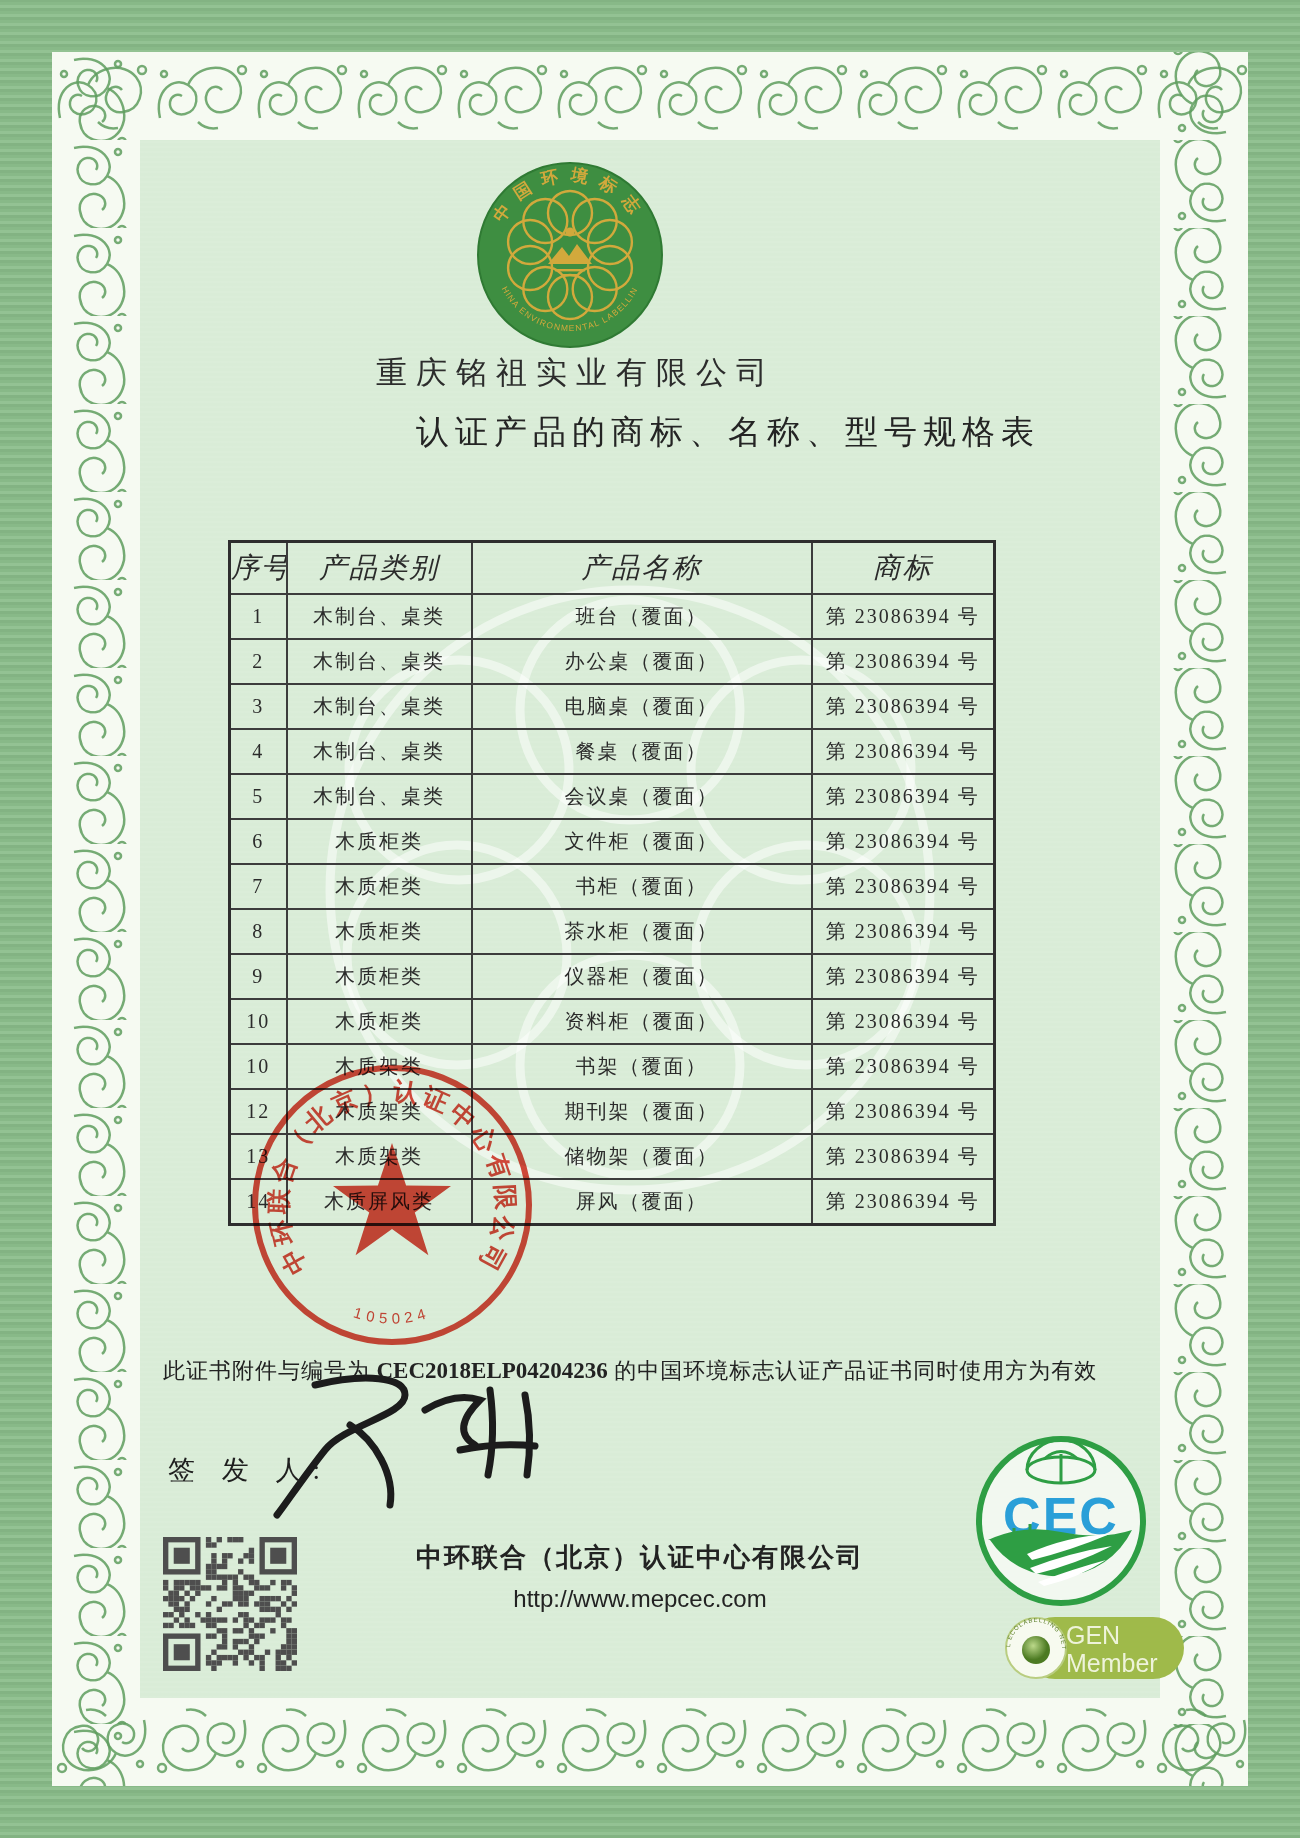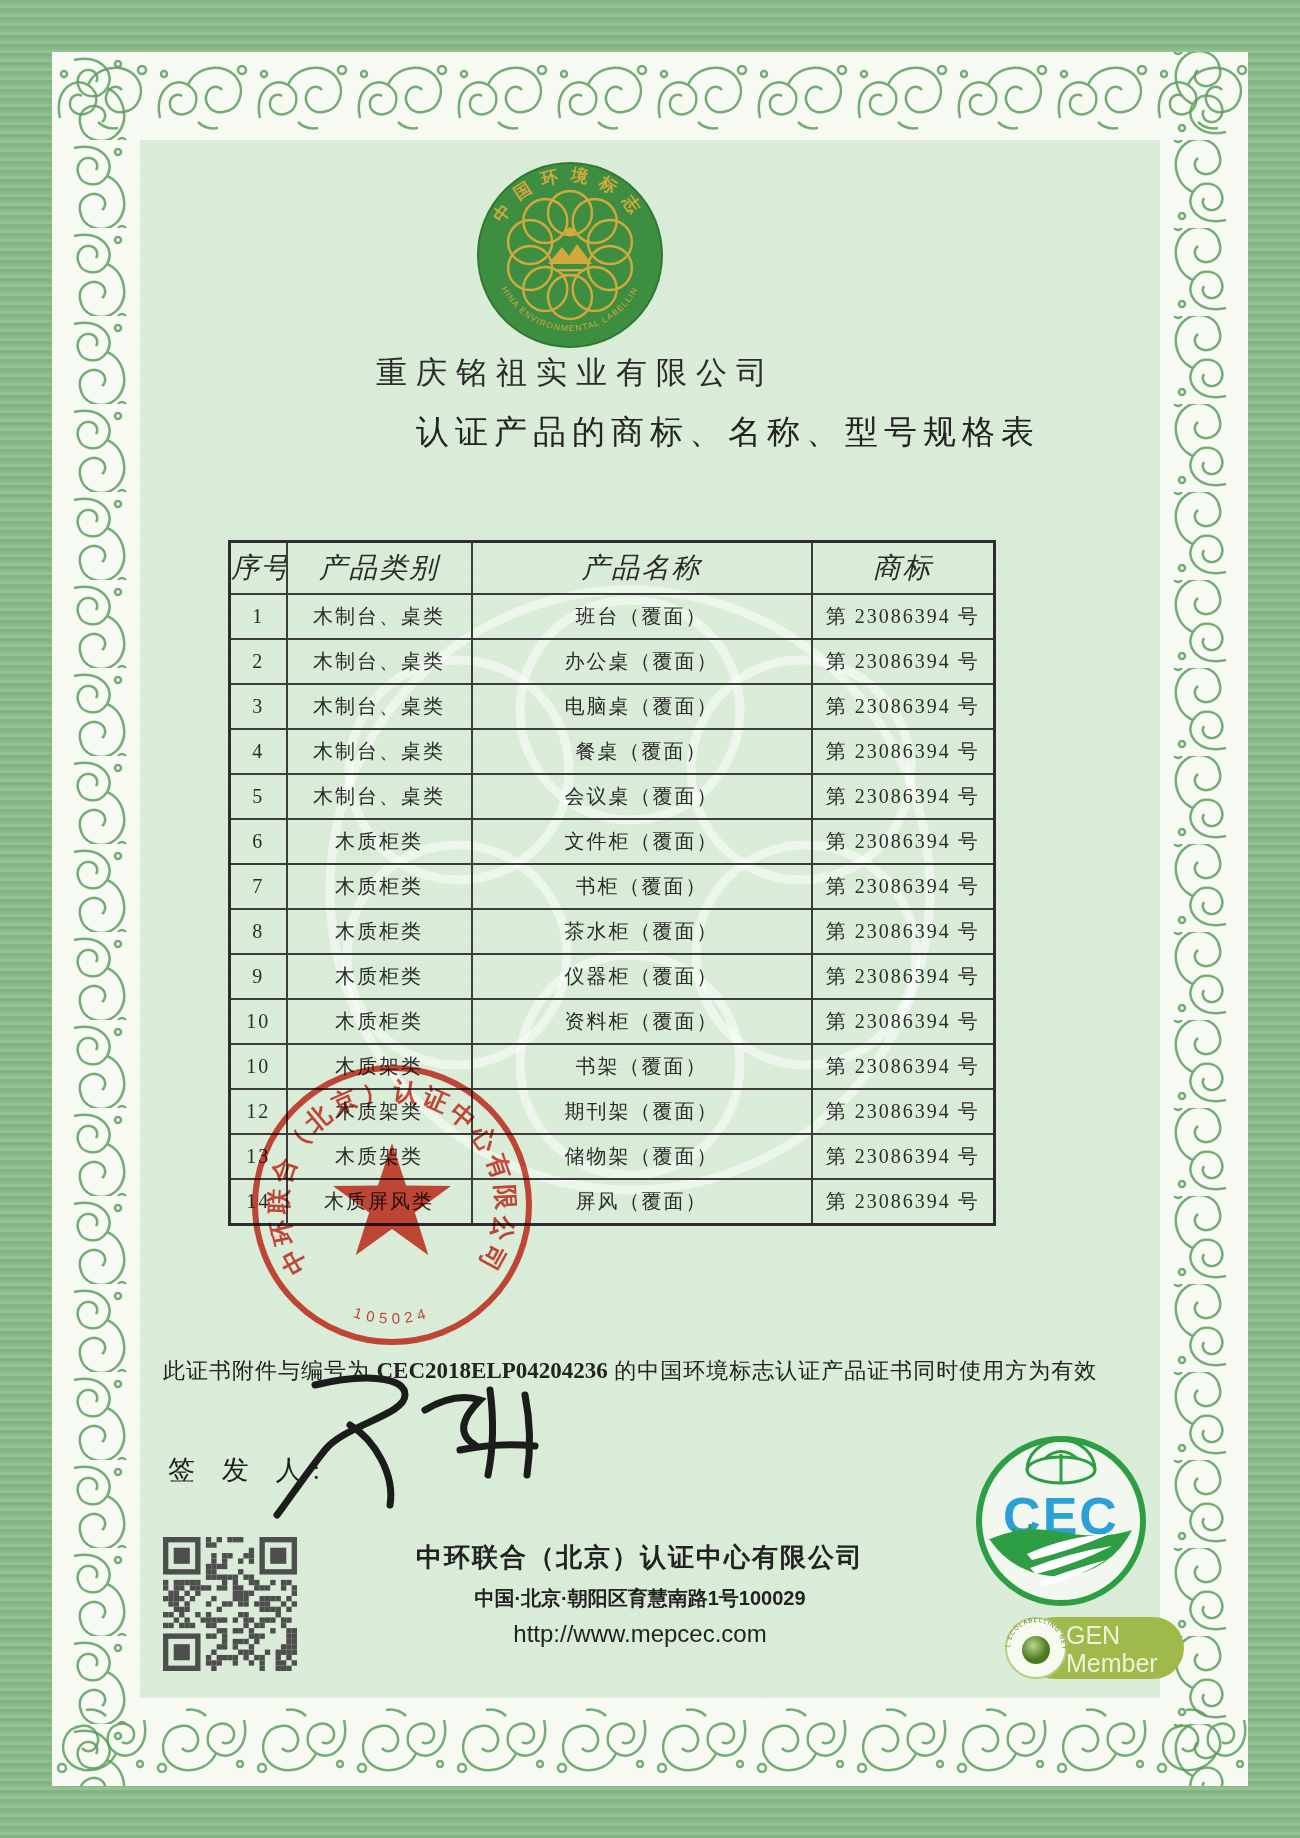--- a/index.html
+++ b/index.html
@@ -495,21 +495,20 @@
         <rect x="95" y="5" width="25" height="25" fill="#d9ecd7"></rect>
         <rect x="100" y="10" width="15" height="15" fill="#4e4e4e"></rect>
         <rect x="0" y="90" width="35" height="35" fill="#4e4e4e"></rect>
         <rect x="5" y="95" width="25" height="25" fill="#d9ecd7"></rect>
         <rect x="10" y="100" width="15" height="15" fill="#4e4e4e"></rect>
       </svg>
   </div>
 
   <div class="footer">
     <p class="org">中环联合（北京）认证中心有限公司</p>
-    <p class="addr">中国·北京·朝阳区育慧南路1号100029</p>
     <p class="web">http://www.mepcec.com</p>
   </div>
 
   <svg class="cec-logo" width="178" height="178" viewBox="0 0 178 178">
     <circle cx="89" cy="89" r="82" fill="#f2f8f0" stroke="#2e9e44" stroke-width="6"></circle>
     <g fill="none" stroke="#2e9e44" stroke-width="3">
       <ellipse cx="89" cy="38" rx="34" ry="13"></ellipse>
       <path d="M55,38 A34,30 0 0 1 123,38"></path>
       <path d="M72,27 Q89,12 106,27"></path>
       <line x1="89" y1="22" x2="89" y2="50"></line>

